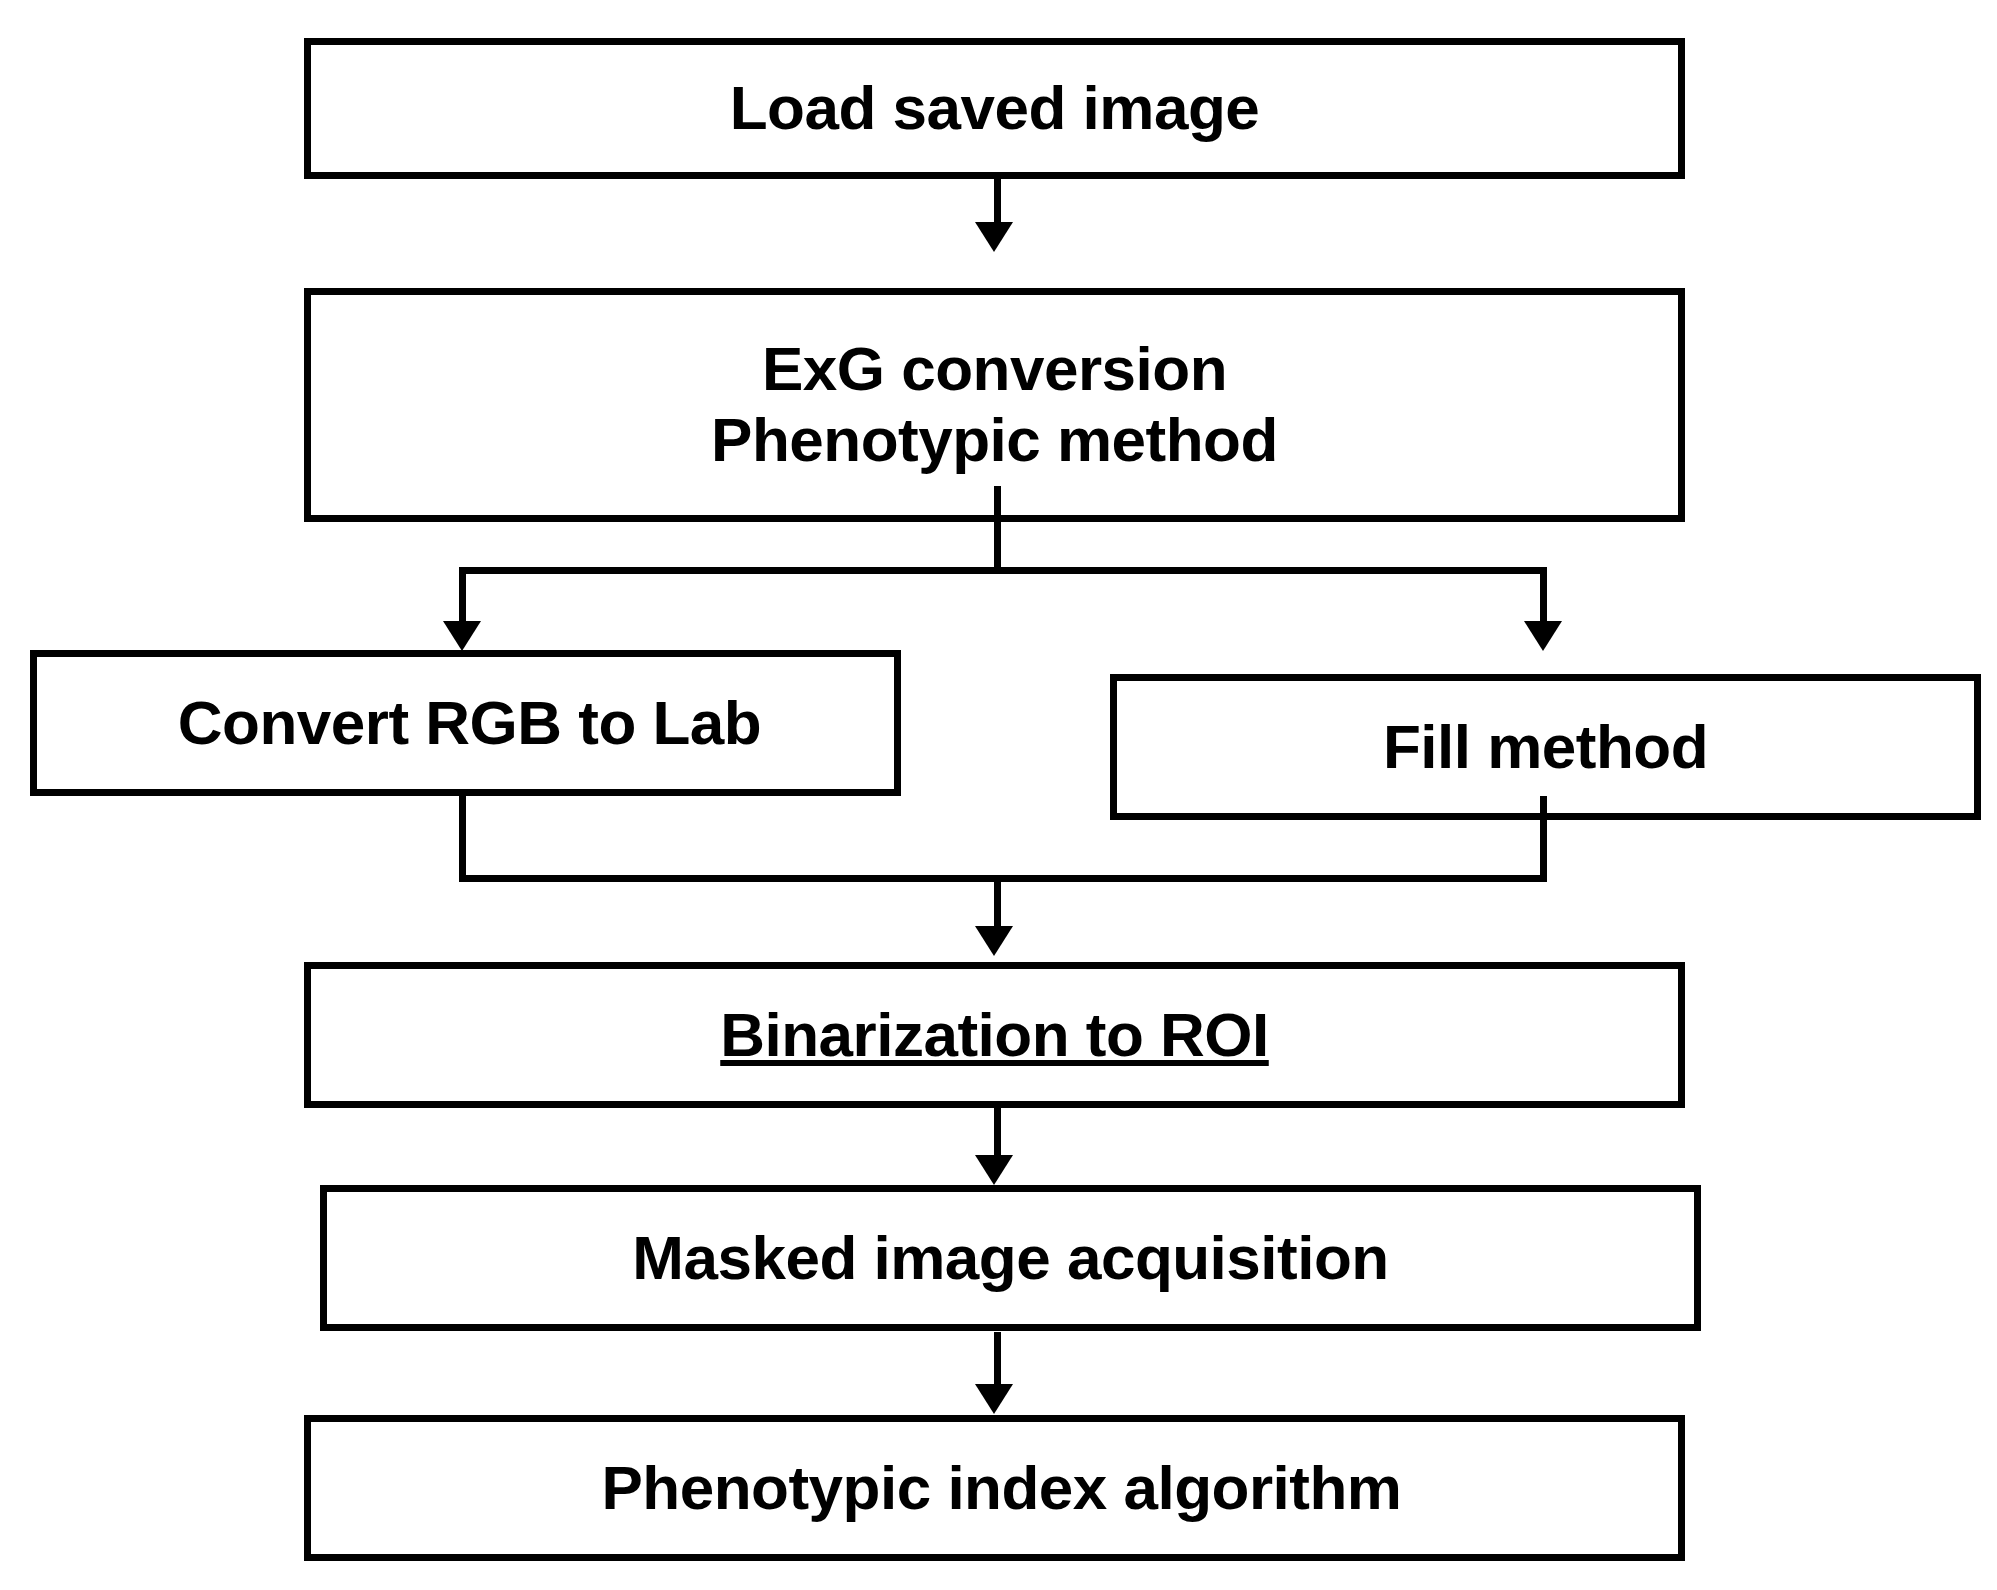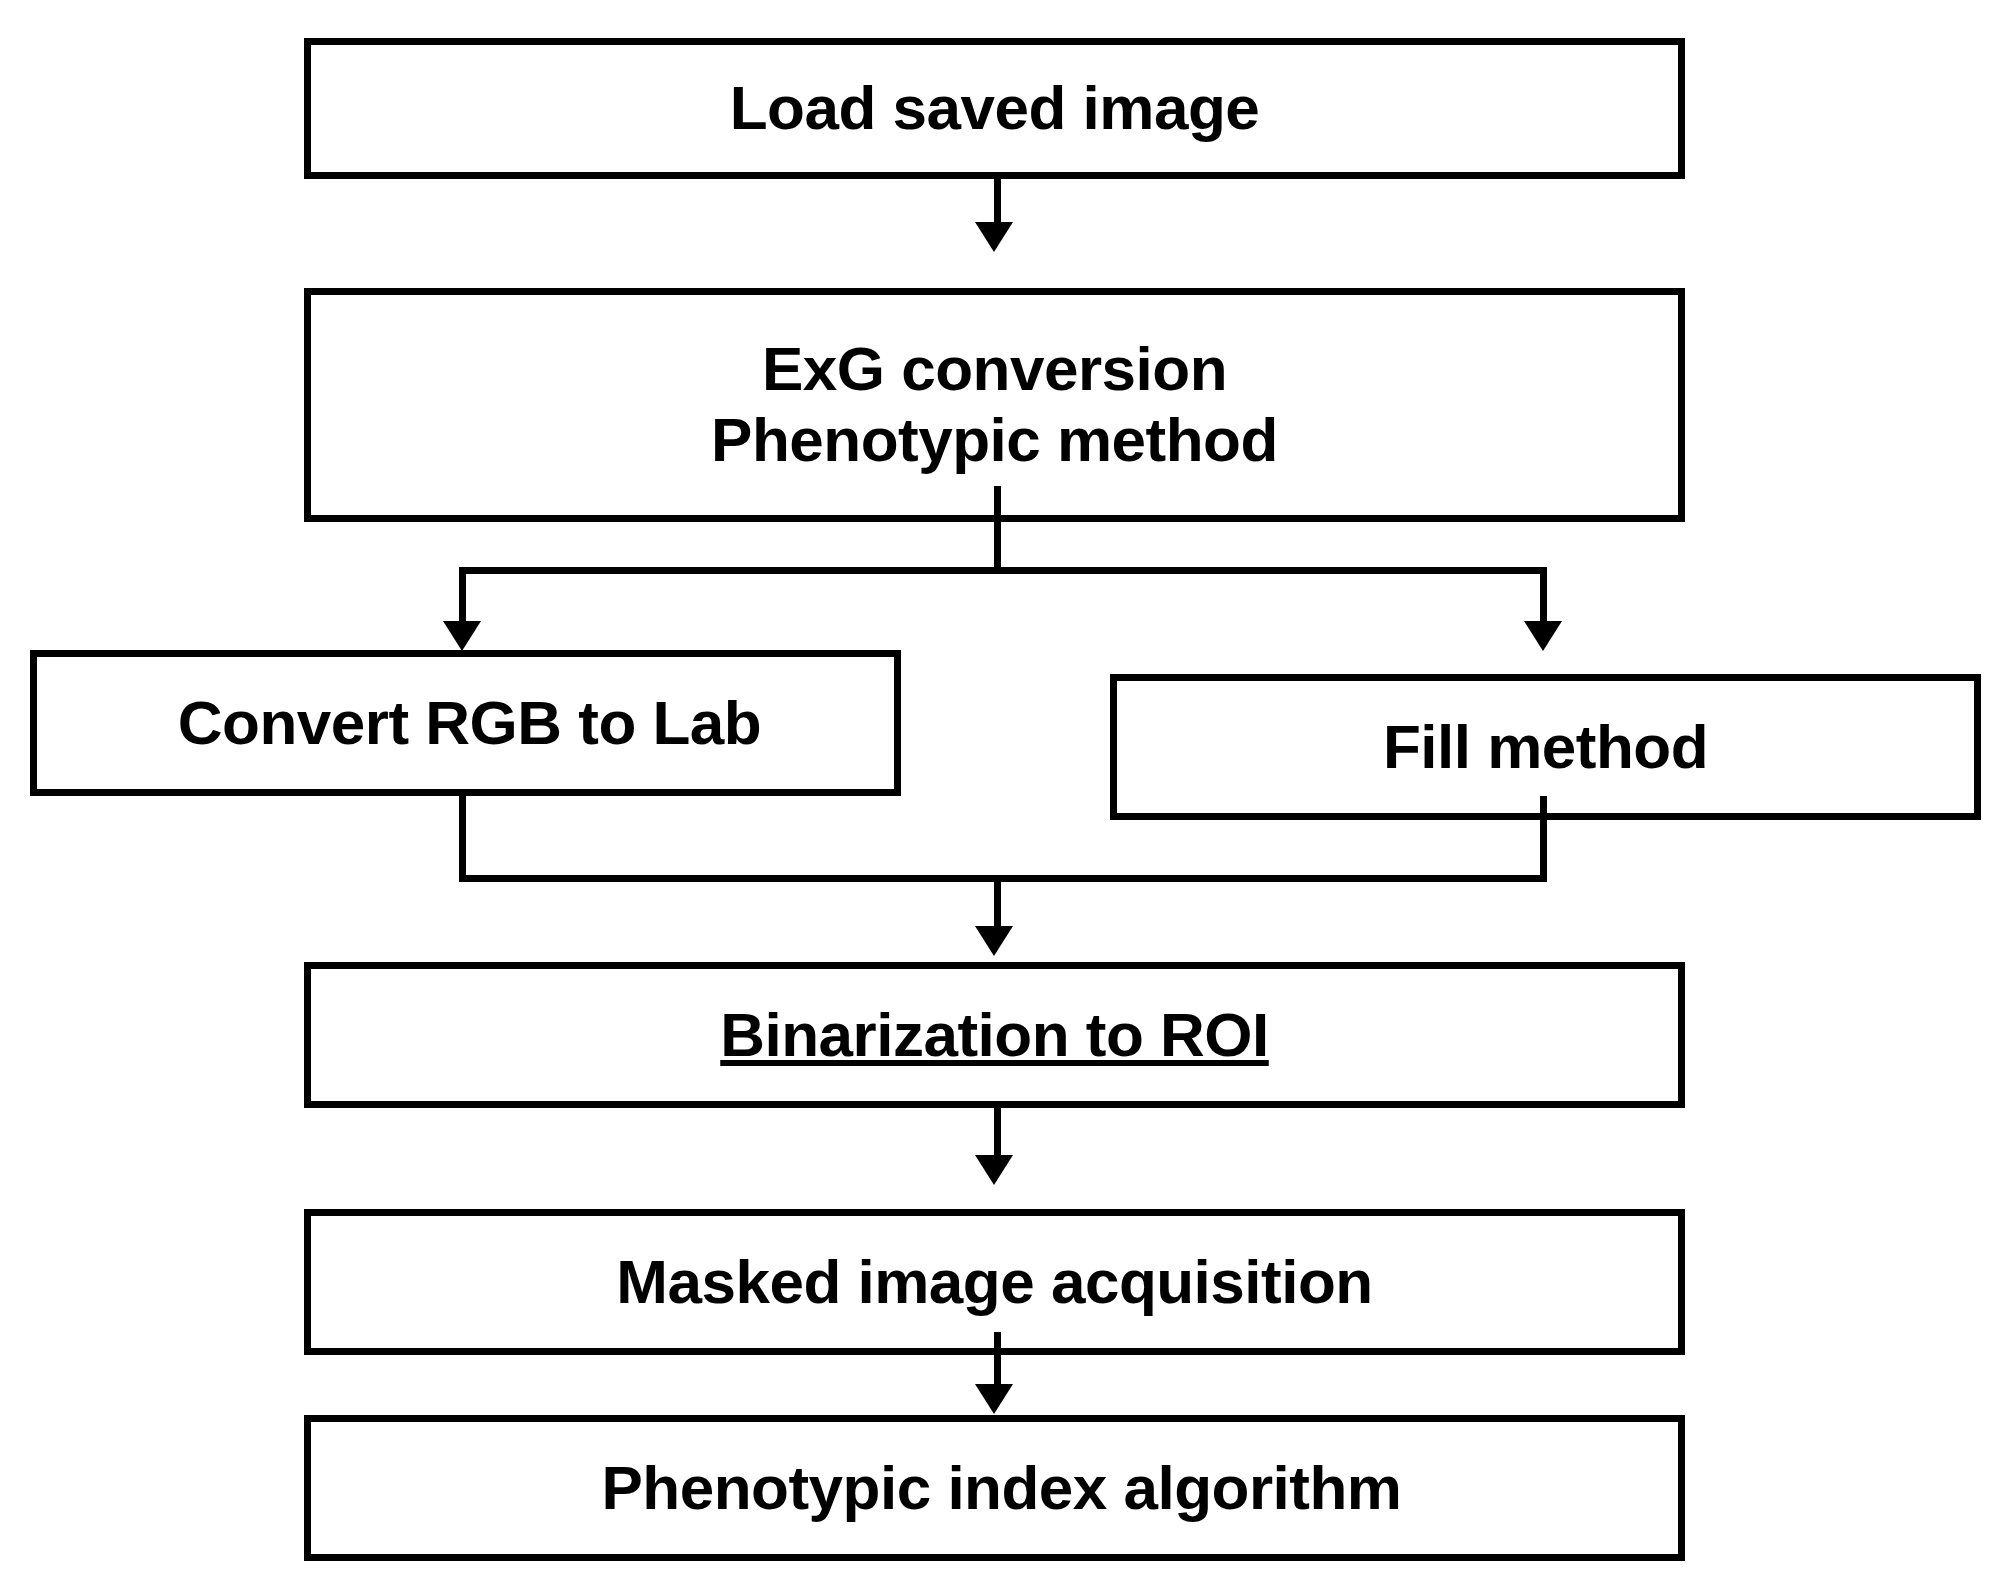--- a/index.html
+++ b/index.html
@@ -33,21 +33,21 @@
     white-space: nowrap;
   }
   .node .line { display: block; }
 
   
   #node-load        { left: 304px;  top: 38px;   width: 1381px; height: 141px; }
   #node-exg         { left: 304px;  top: 252px;  width: 1381px; height: 234px; margin-top: 36px; }
   #node-lab         { left: 30px;   top: 650px;  width: 871px;  height: 146px; padding-left: 8px; }
   #node-fill        { left: 1110px; top: 674px;  width: 871px;  height: 146px; }
   #node-binar       { left: 304px;  top: 962px;  width: 1381px; height: 146px; text-decoration: underline; }
-  #node-masked      { left: 304px;  top: 1185px; width: 1381px; height: 146px; margin-top: 24px; }
+  #node-masked      { left: 320px;  top: 1185px; width: 1381px; height: 146px; }
   #node-phenotypic  { left: 304px;  top: 1415px; width: 1381px; height: 146px; padding-left: 14px; }
 
   
   .vline {
     position: absolute;
     width: 7px;
     background: #000000;
   }
   .hline {
     position: absolute;

